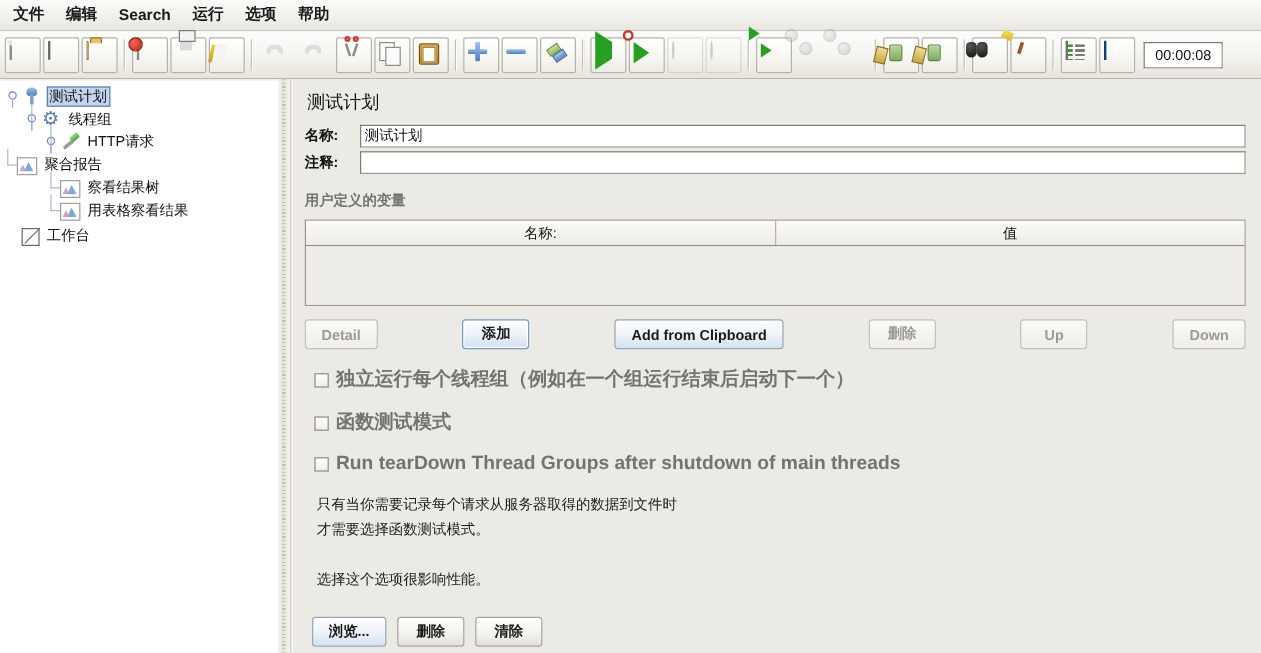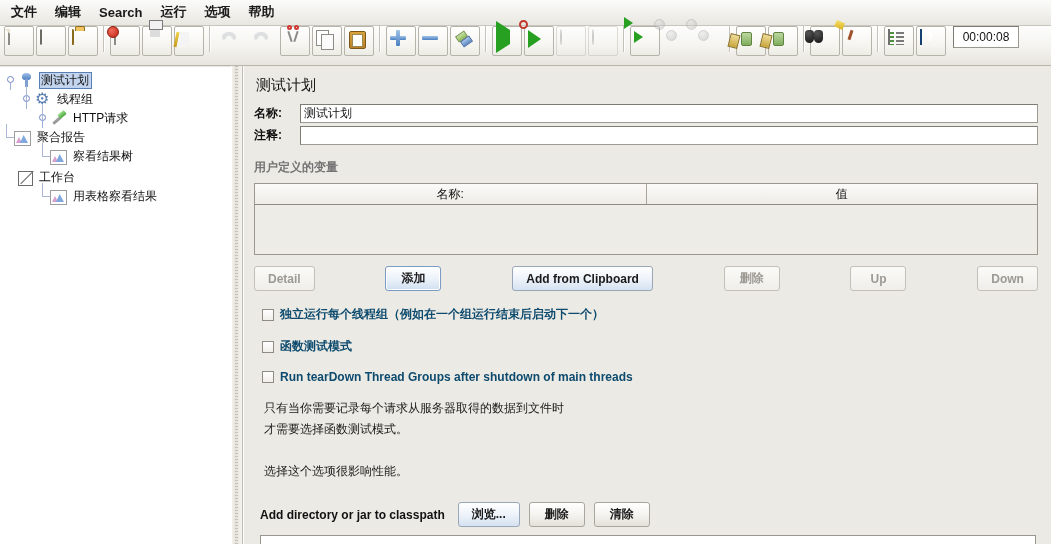--- a/index.html
+++ b/index.html
@@ -43,21 +43,21 @@
     cursor: default;
     white-space: nowrap;
   }
 
   
   .toolbar {
     height: 40px;
     background: linear-gradient(to bottom, #fdfdfc 0%, #f4f3ef 55%, #e6e4dd 100%);
     border-bottom: 1px solid #b9b6ae;
     display: flex;
-    align-items: flex-start;
+    align-items: center;
     padding: 0 3px;
     box-sizing: border-box;
     flex: none;
   }
   .tb-btn {
     width: 30px;
     height: 30px;
     margin: 0 1px;
     border: 1px solid #b6b3ab;
     border-radius: 2px;
@@ -411,23 +411,23 @@
   }
   .cbox {
     width: 12px; height: 12px;
     flex: none;
     border: 1px solid #8f8c85;
     background: linear-gradient(to bottom,#ffffff,#f0eee9);
     margin-right: 6px;
     box-sizing: border-box;
   }
   .check-label {
-    font-size: 12px;
+    font-size: 16px;
     font-weight: bold;
-    color: #0c4a6e;
+    color: #737373;
   }
 
   .desc {
     margin-top: 16px;
     padding-left: 6px;
     font-size: 12px;
     color: #1a1a1a;
     line-height: 17px;
   }
   .desc p { margin: 4px; }
@@ -842,36 +842,36 @@
         <div class="tnode" style="padding-left:36px">
           <span class="thandle">
               <span class="tlines">
                 <span class="elbow"></span>
               </span>
             </span>
           <span class="ticon ic-chart"></span>
           <span class="tlabel">察看结果树</span>
         </div>
 
-        <div class="tnode" style="padding-left:4px;margin-top:2px">
-          <span class="thandle"></span>
-          <span class="ticon ic-bench"></span>
-          <span class="tlabel">工作台</span>
-        </div>
-
         <div class="tnode" style="padding-left:36px">
           <span class="thandle">
               <span class="tlines">
                 <span class="elbow"></span>
               </span>
             </span>
           <span class="ticon ic-chart"></span>
           <span class="tlabel">用表格察看结果</span>
         </div>
 
+        <div class="tnode" style="padding-left:4px;margin-top:2px">
+          <span class="thandle"></span>
+          <span class="ticon ic-bench"></span>
+          <span class="tlabel">工作台</span>
+        </div>
+
       </div>
     </div>
 
     <div class="divider"></div>
 
     <div class="right-pane">
       <div class="panel">
 
         <div class="panel-title">测试计划</div>
 
@@ -920,21 +920,20 @@
         </div>
 
         <div class="desc">
           <p>只有当你需要记录每个请求从服务器取得的数据到文件时</p>
           <p>才需要选择函数测试模式。</p>
           <div class="gap"></div>
           <p>选择这个选项很影响性能。</p>
         </div>
 
         <div class="classpath-row">
-          <span class="classpath-label">Add directory or jar to classpath</span>
           <div class="btn primary">浏览...</div>
           <div class="btn">删除</div>
           <div class="btn">清除</div>
         </div>
 
         <div class="cp-list"></div>
 
       </div>
     </div>
 

